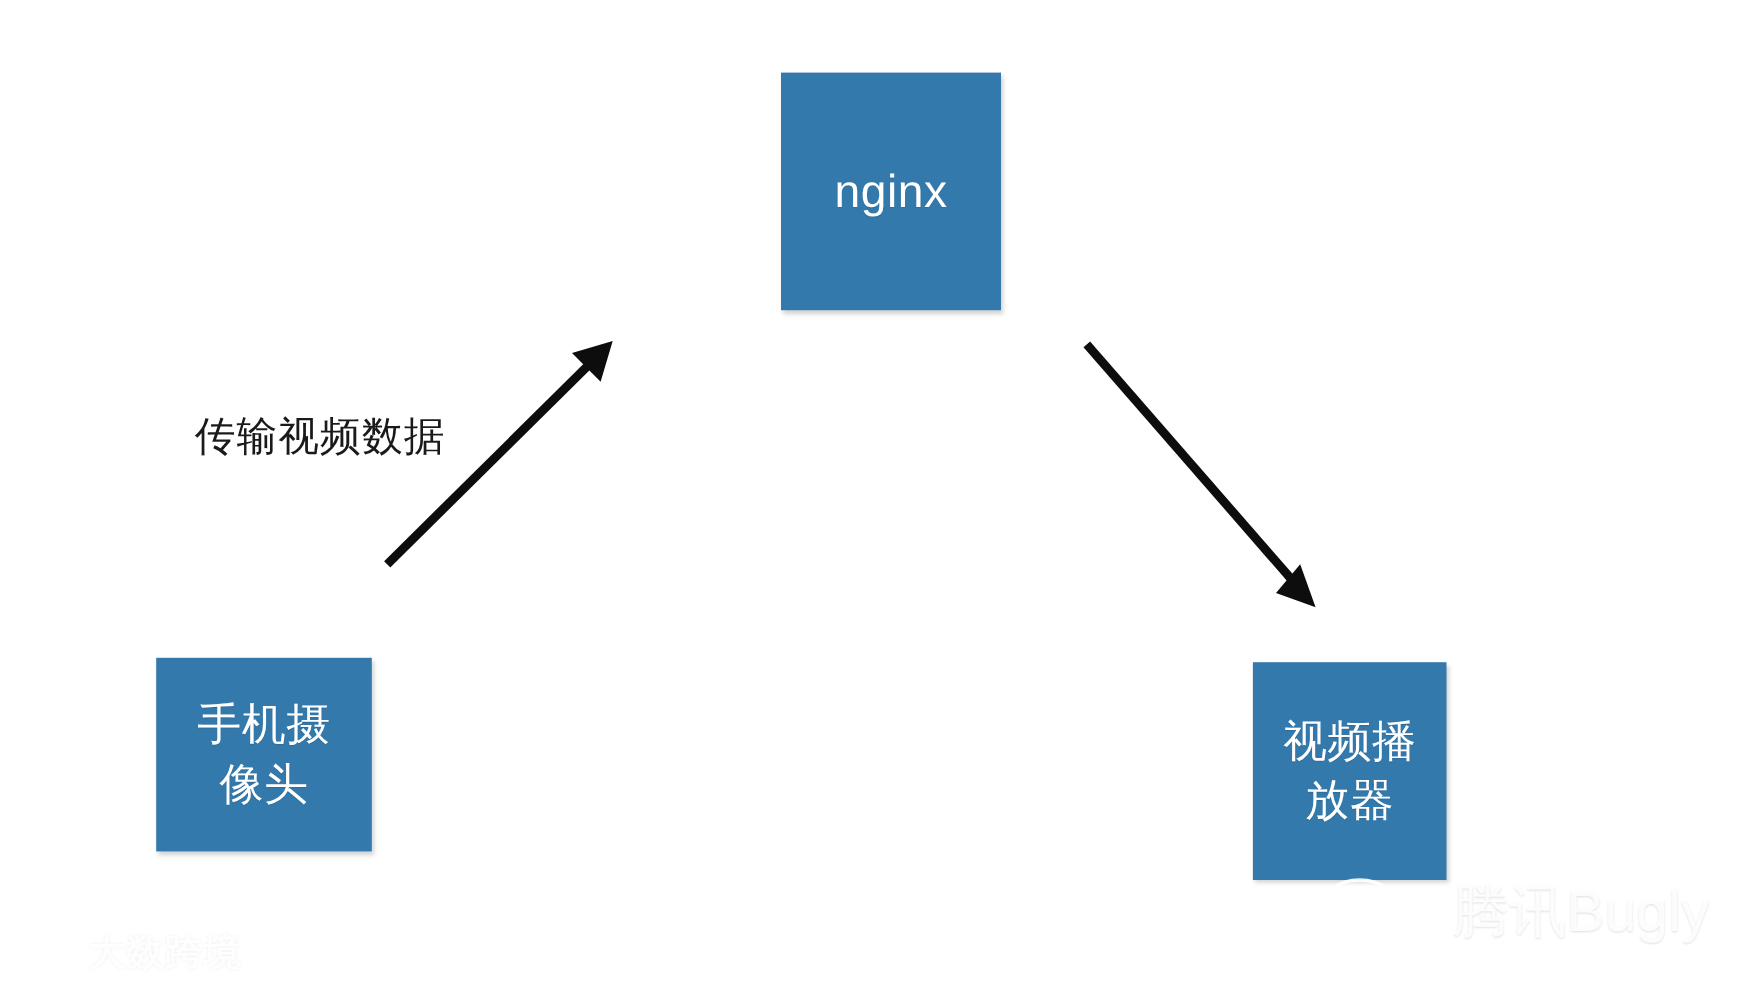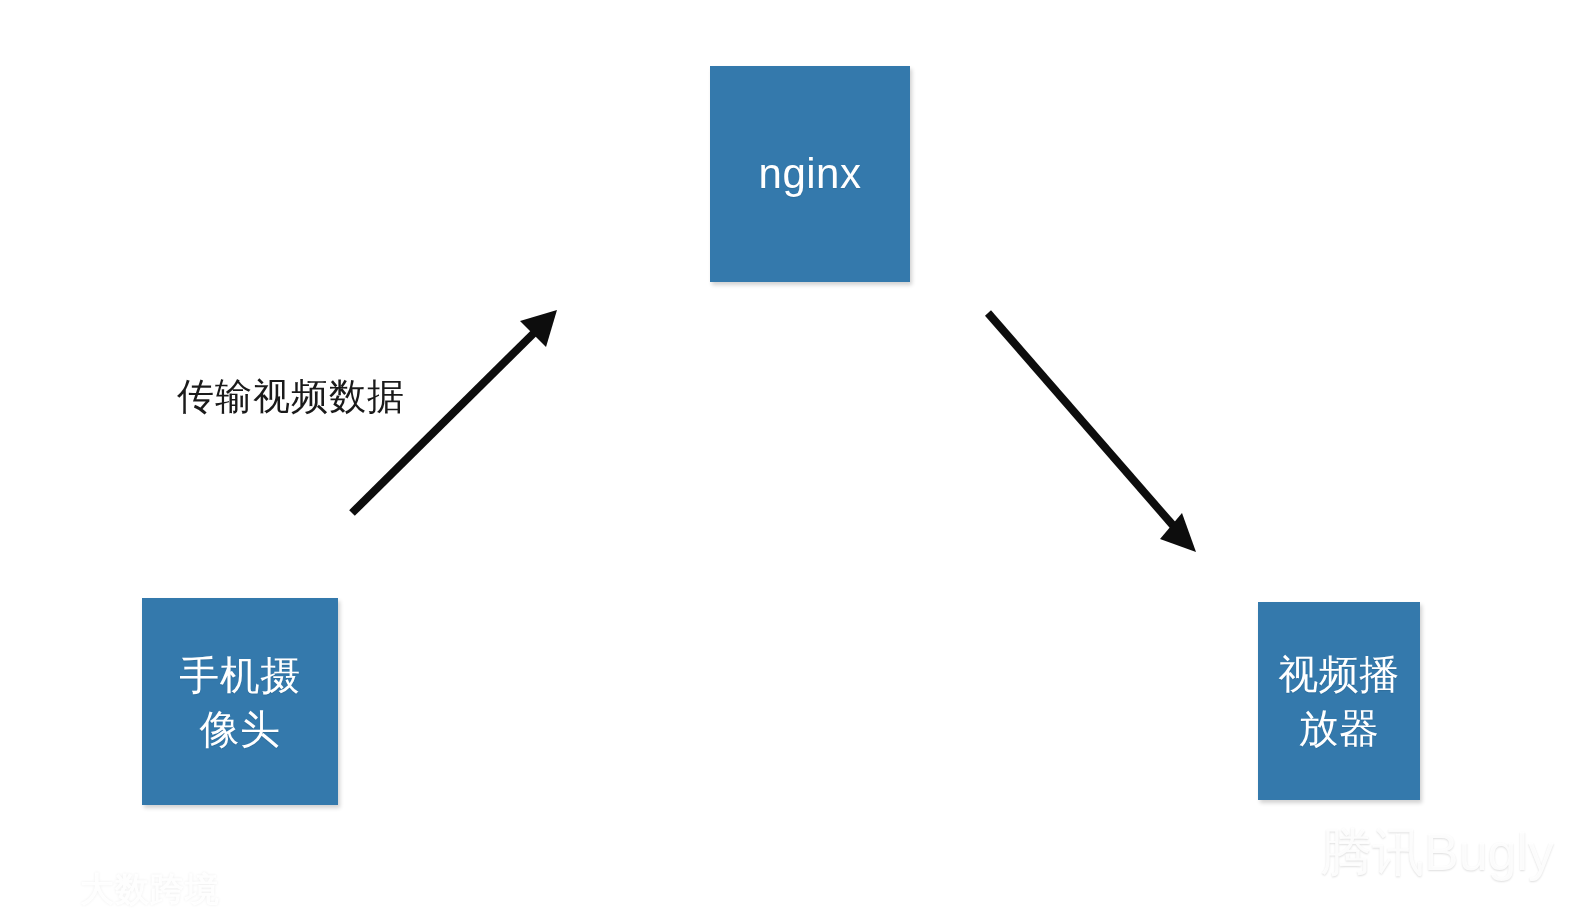--- a/index.html
+++ b/index.html
@@ -46,30 +46,30 @@
     height: 216px;
   }
   #node-nginx .node-label {
     font-size: 42px;
   }
 
   #node-camera {
     left: 142px;
     top: 598px;
     width: 196px;
-    height: 207px;
+    height: 176px;
   }
   #node-camera .node-label {
     font-size: 40px;
   }
 
   #node-player {
-    left: 1258px;
+    left: 1139px;
     top: 602px;
-    width: 162px;
+    width: 176px;
     height: 198px;
   }
   #node-player .node-label {
     font-size: 40px;
   }
 
   
   .edge-label {
     position: absolute;
     color: #1a1a1a;
@@ -95,21 +95,20 @@
     height: 910px;
     pointer-events: none;
   }
 
   
   .watermark {
     position: absolute;
     display: flex;
     align-items: center;
     pointer-events: none;
-    margin-top: 24px;
   }
   #watermark-dashu {
     left: 12px;
     top: 843px;
   }
   #watermark-dashu .wm-text {
     font-size: 34px;
     font-weight: 700;
     color: rgba(255,255,255,0.92);
     text-shadow: 0 0 3px rgba(0,0,0,0.07);

